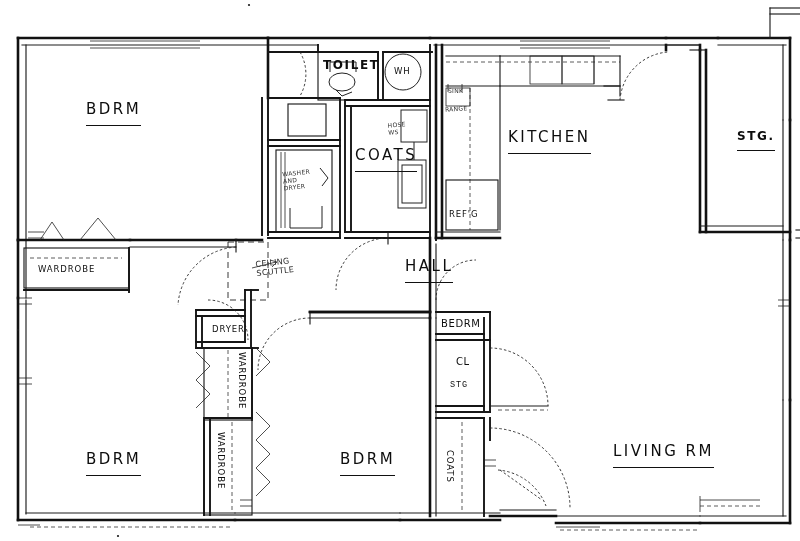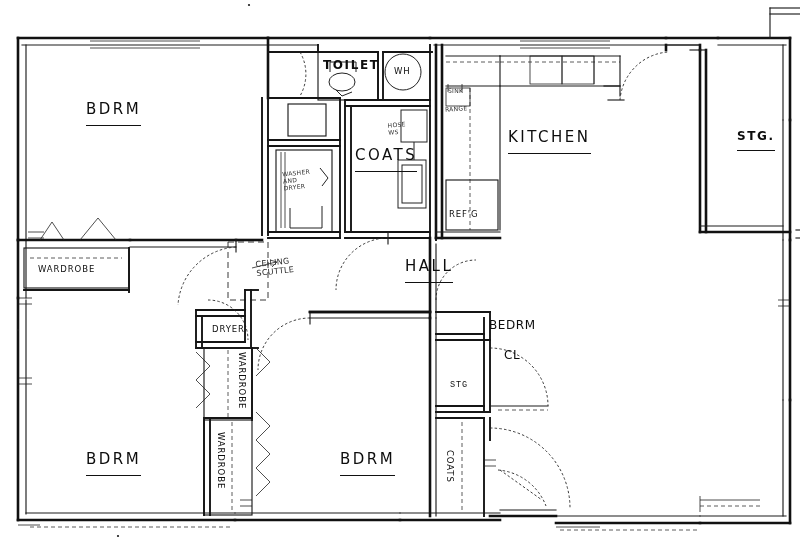--- a/index.html
+++ b/index.html
@@ -95,23 +95,22 @@
   .lbl-mid {
     font-size: 12px;
     letter-spacing: 1.6px;
     font-weight: bold;
   }
   .lbl-small {
     font-size: 8.5px;
     letter-spacing: 0.9px;
   }
   .lbl-tiny {
-    font-size: 12px;
+    font-size: 10px;
     letter-spacing: 0.6px;
-    margin-left: 48px;
   }
   .underline-label {
     border-bottom: 1.2px solid #111;
     padding-bottom: 7px;
   }
   .scribble {
     position: absolute;
     font-family: "DejaVu Sans", sans-serif;
     font-size: 6px;
     color: #2a2a2a;
@@ -425,20 +424,21 @@
   </svg>
 
   <div class="room-label lbl-big" style="left:86px;  top:100px;"><span class="underline-label">BDRM</span></div>
 
   <div class="room-label lbl-big" style="left:86px;  top:450px;"><span class="underline-label">BDRM</span></div>
 
   <div class="room-label lbl-big" style="left:340px; top:450px;"><span class="underline-label">BDRM</span></div>
 
   <div class="room-label lbl-big" style="left:508px; top:128px;"><span class="underline-label">KITCHEN</span></div>
 
+  <div class="room-label lbl-big" style="left:613px; top:442px;"><span class="underline-label">LIVING RM</span></div>
 
   <div class="room-label lbl-big" style="left:355px; top:146px;"><span class="underline-label">COATS</span></div>
 
   <div class="room-label lbl-big" style="left:405px; top:257px;"><span class="underline-label">HALL</span></div>
 
   <div class="room-label lbl-mid" style="left:737px; top:129px;"><span class="underline-label">STG.</span></div>
 
   <div class="room-label lbl-small" style="left:38px; top:264px;"><span>WARDROBE</span></div>
 
   <div class="room-label lbl-small" style="left:247px; top:352px; transform:rotate(90deg);"><span>WARDROBE</span></div>
@@ -446,21 +446,21 @@
   <div class="room-label lbl-small" style="left:226px; top:432px; transform:rotate(90deg);"><span>WARDROBE</span></div>
 
   <div class="room-label lbl-small" style="left:212px; top:324px;"><span>DRYER</span></div>
 
   <div class="room-label lbl-small" style="left:450px; top:380px;font-family:Liberation Mono, monospace;"><span>STG</span></div>
 
   <div class="room-label lbl-small" style="left:455px; top:450px; transform:rotate(90deg);"><span>COATS</span></div>
 
   <div class="room-label lbl-tiny" style="left:441px; top:318px;"><span>BEDRM</span></div>
 
-  <div class="room-label lbl-tiny" style="left:456px; top:348px;"><span>CL</span></div>
+  <div class="room-label lbl-tiny" style="left:456px; top:356px;"><span>CL</span></div>
 
   <div class="room-label lbl-mid" style="left:323px; top:58px;"><span>TOILET</span></div>
 
   <div class="room-label lbl-small" style="left:394px; top:66px;text-align:center;"><span>WH</span></div>
 
   <div class="room-label lbl-small" style="left:449px; top:196px;margin-top:13px;"><span>REF'G</span></div>
 
   <div class="scribble" style="left:388px; top:122px; transform:rotate(-5deg);"><span>HOSE<br>WS</span></div>
 
   <div class="scribble" style="left:283px; top:170px; transform:rotate(-6deg);"><span>WASHER<br>AND<br>DRYER</span></div>

